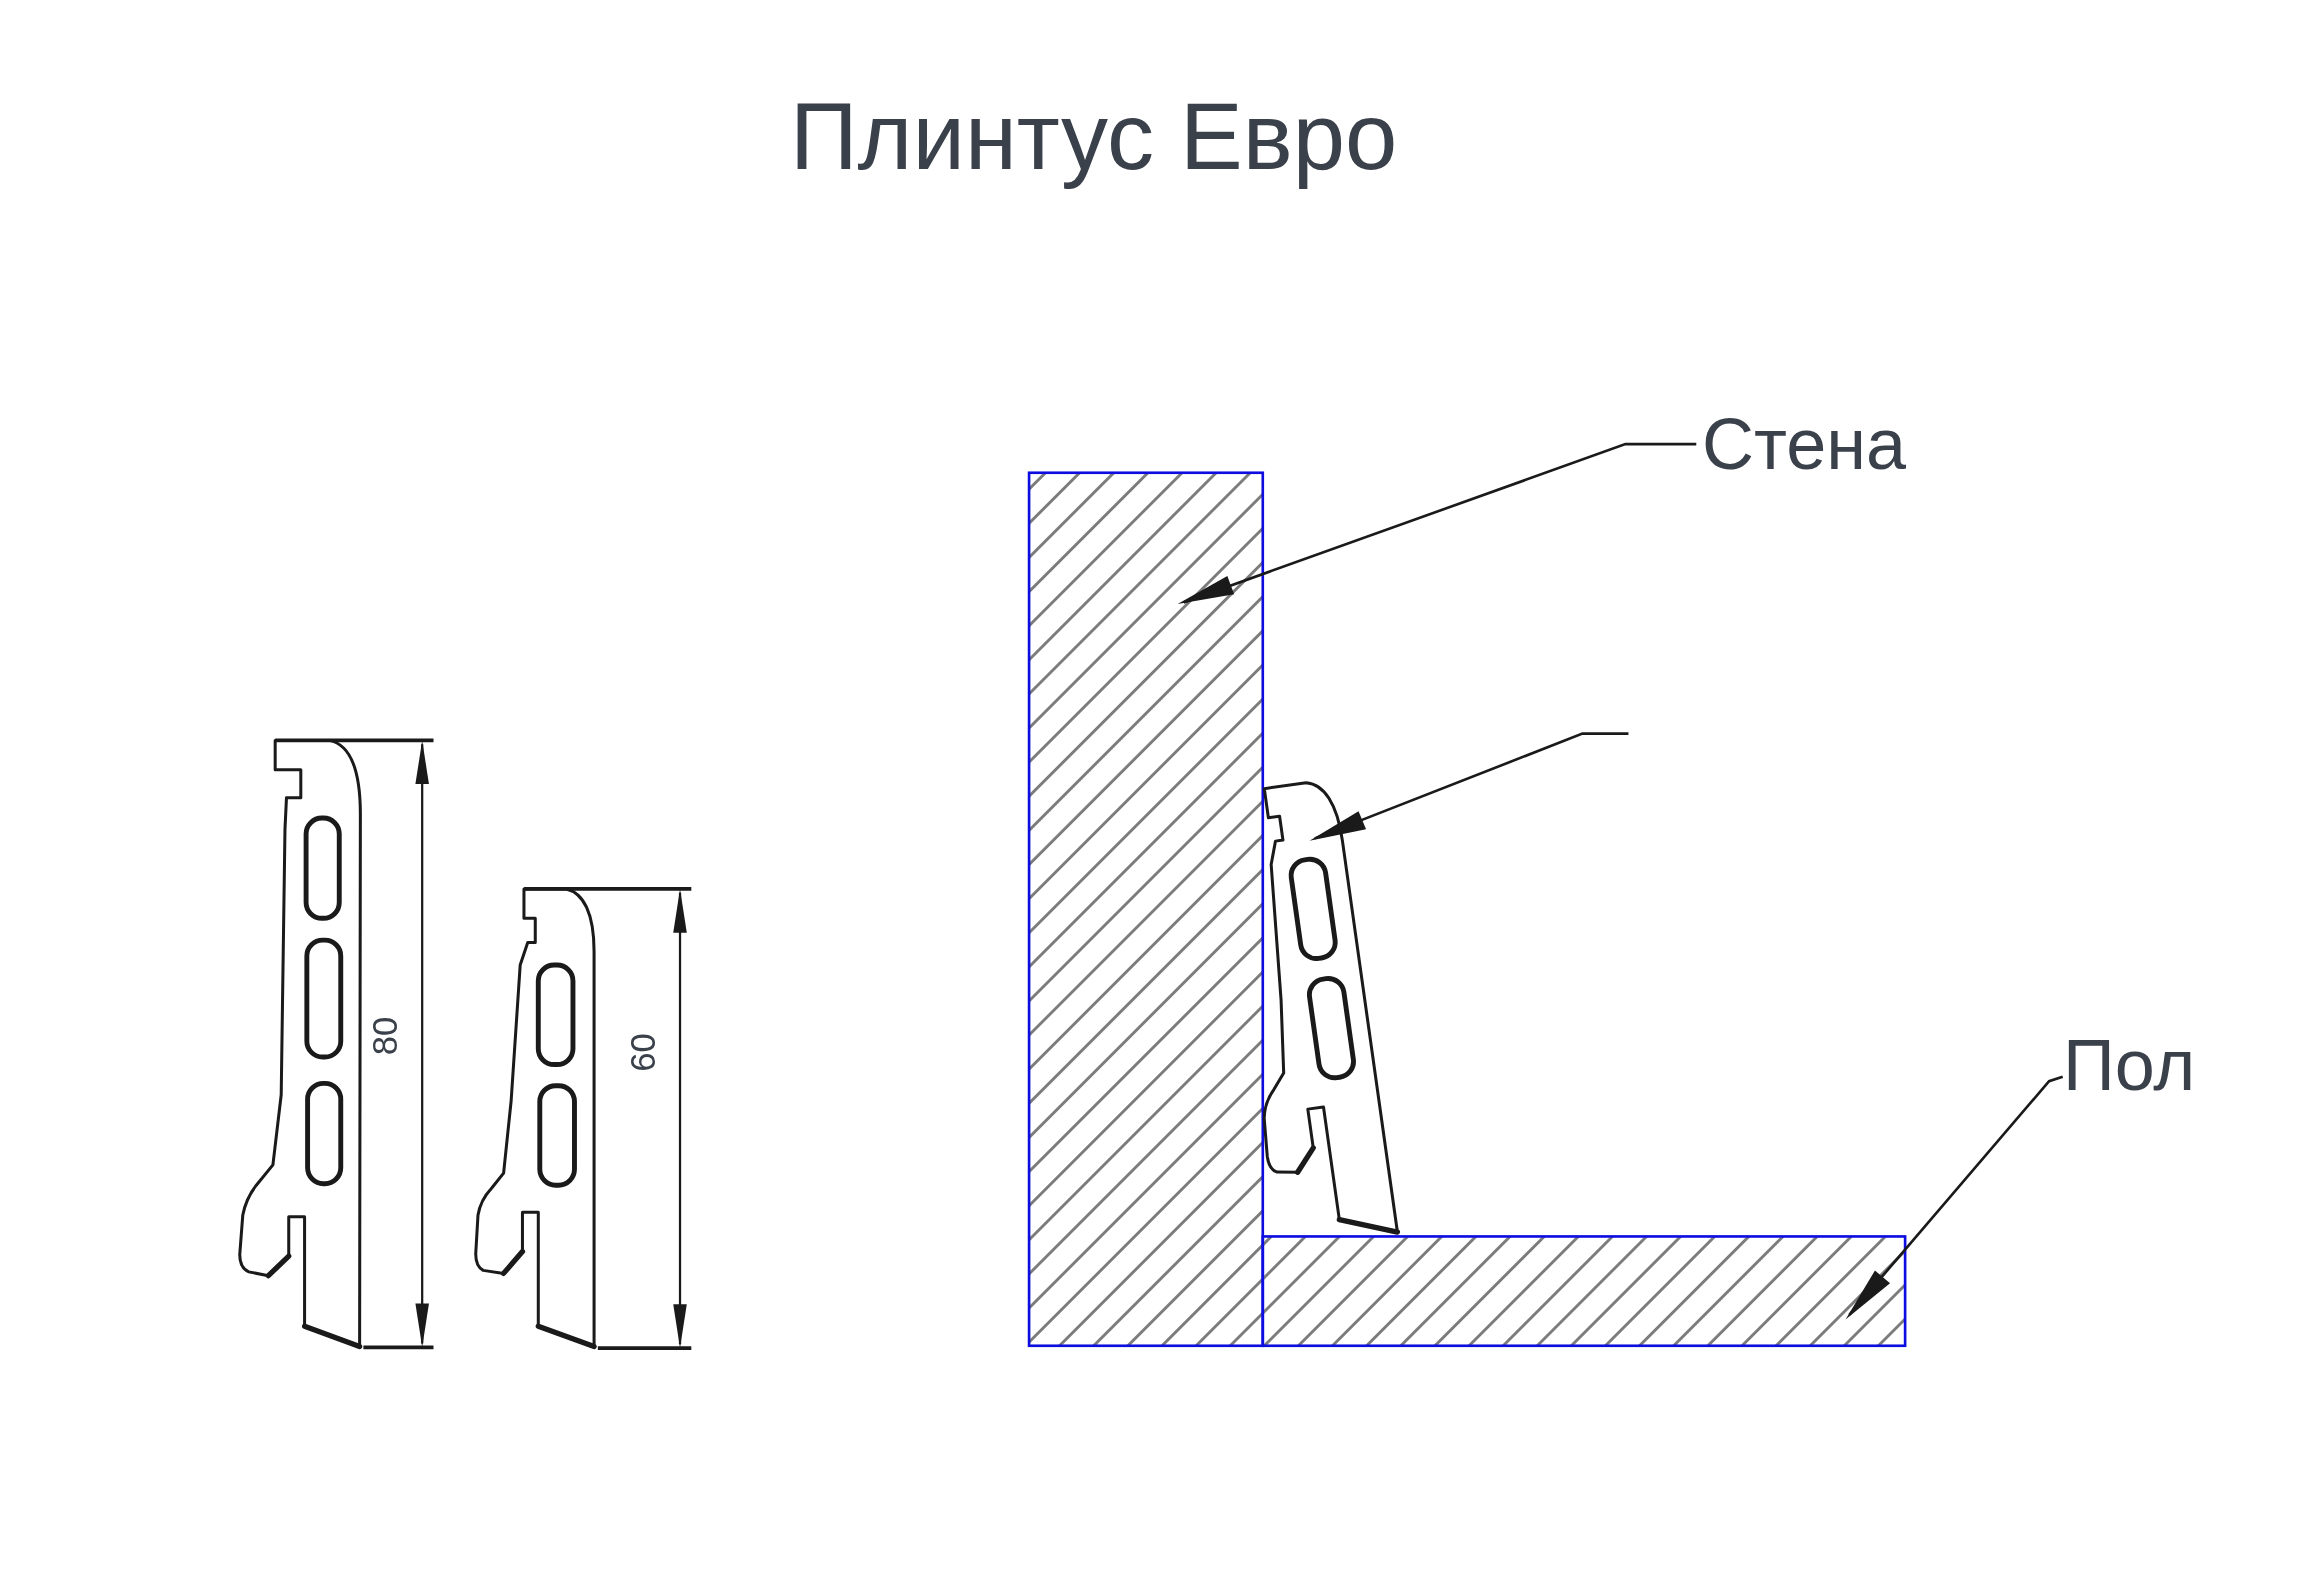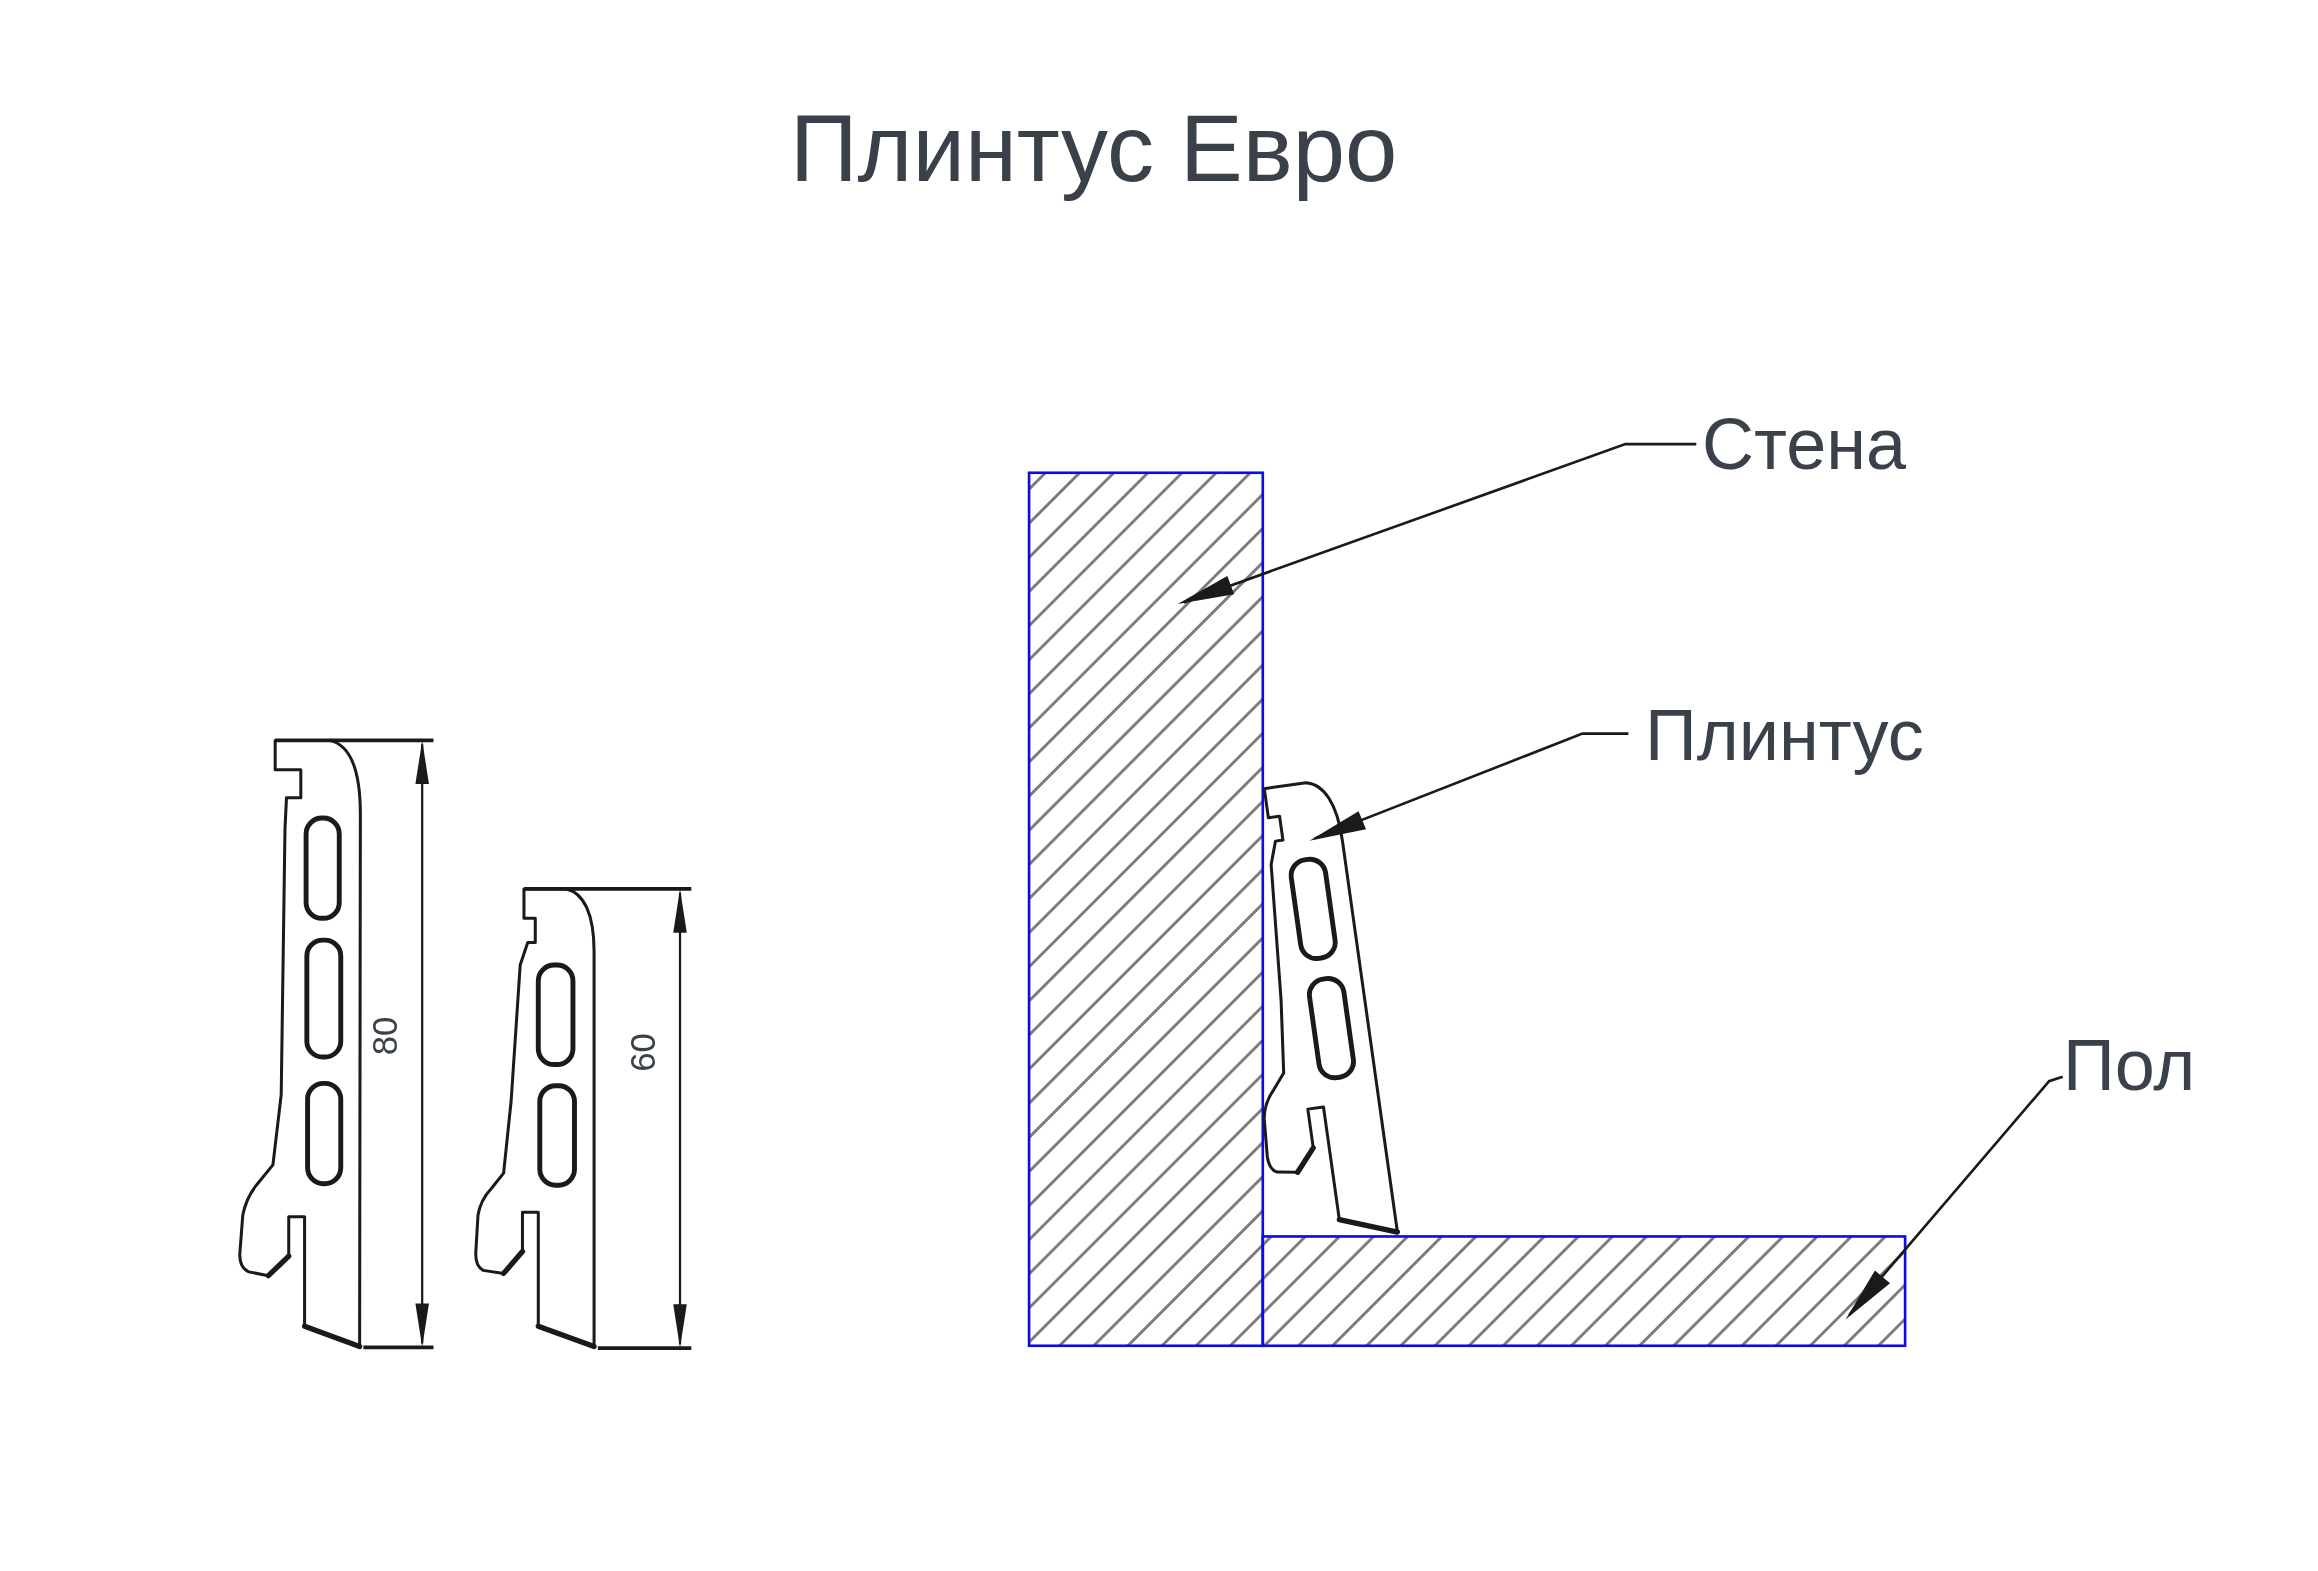--- a/index.html
+++ b/index.html
@@ -32,25 +32,24 @@
     fill:var(--ink,#3a414b);
     font-family:"Liberation Sans",sans-serif;
     font-size:46px;
   }
 </style>
 </head>
 <body>
 
 <div class="canvas">
 
-  <div class="label title" style="left:790px;top:102px;">Плинтус Евро</div>
+  <div class="label title" style="left:790px;top:90px;">Плинтус Евро</div>
 
   <div class="label" style="left:1702px;top:408px;">Стена</div>
 
-  <div class="label" style="left:1645px;top:699px;">Плинтус</div>
 
   <div class="label" style="left:2063px;top:1029px;">Пол</div>
 
   <svg class="draw" width="2319" height="1572" viewBox="0 0 3076 2085">
     <defs>
       <pattern id="hatch" width="32" height="32" patternUnits="userSpaceOnUse" patternTransform="rotate(-45)">
         <line x1="-8" y1="16" x2="40" y2="16" class="hatchline"></line>
       </pattern>
     </defs>
 

